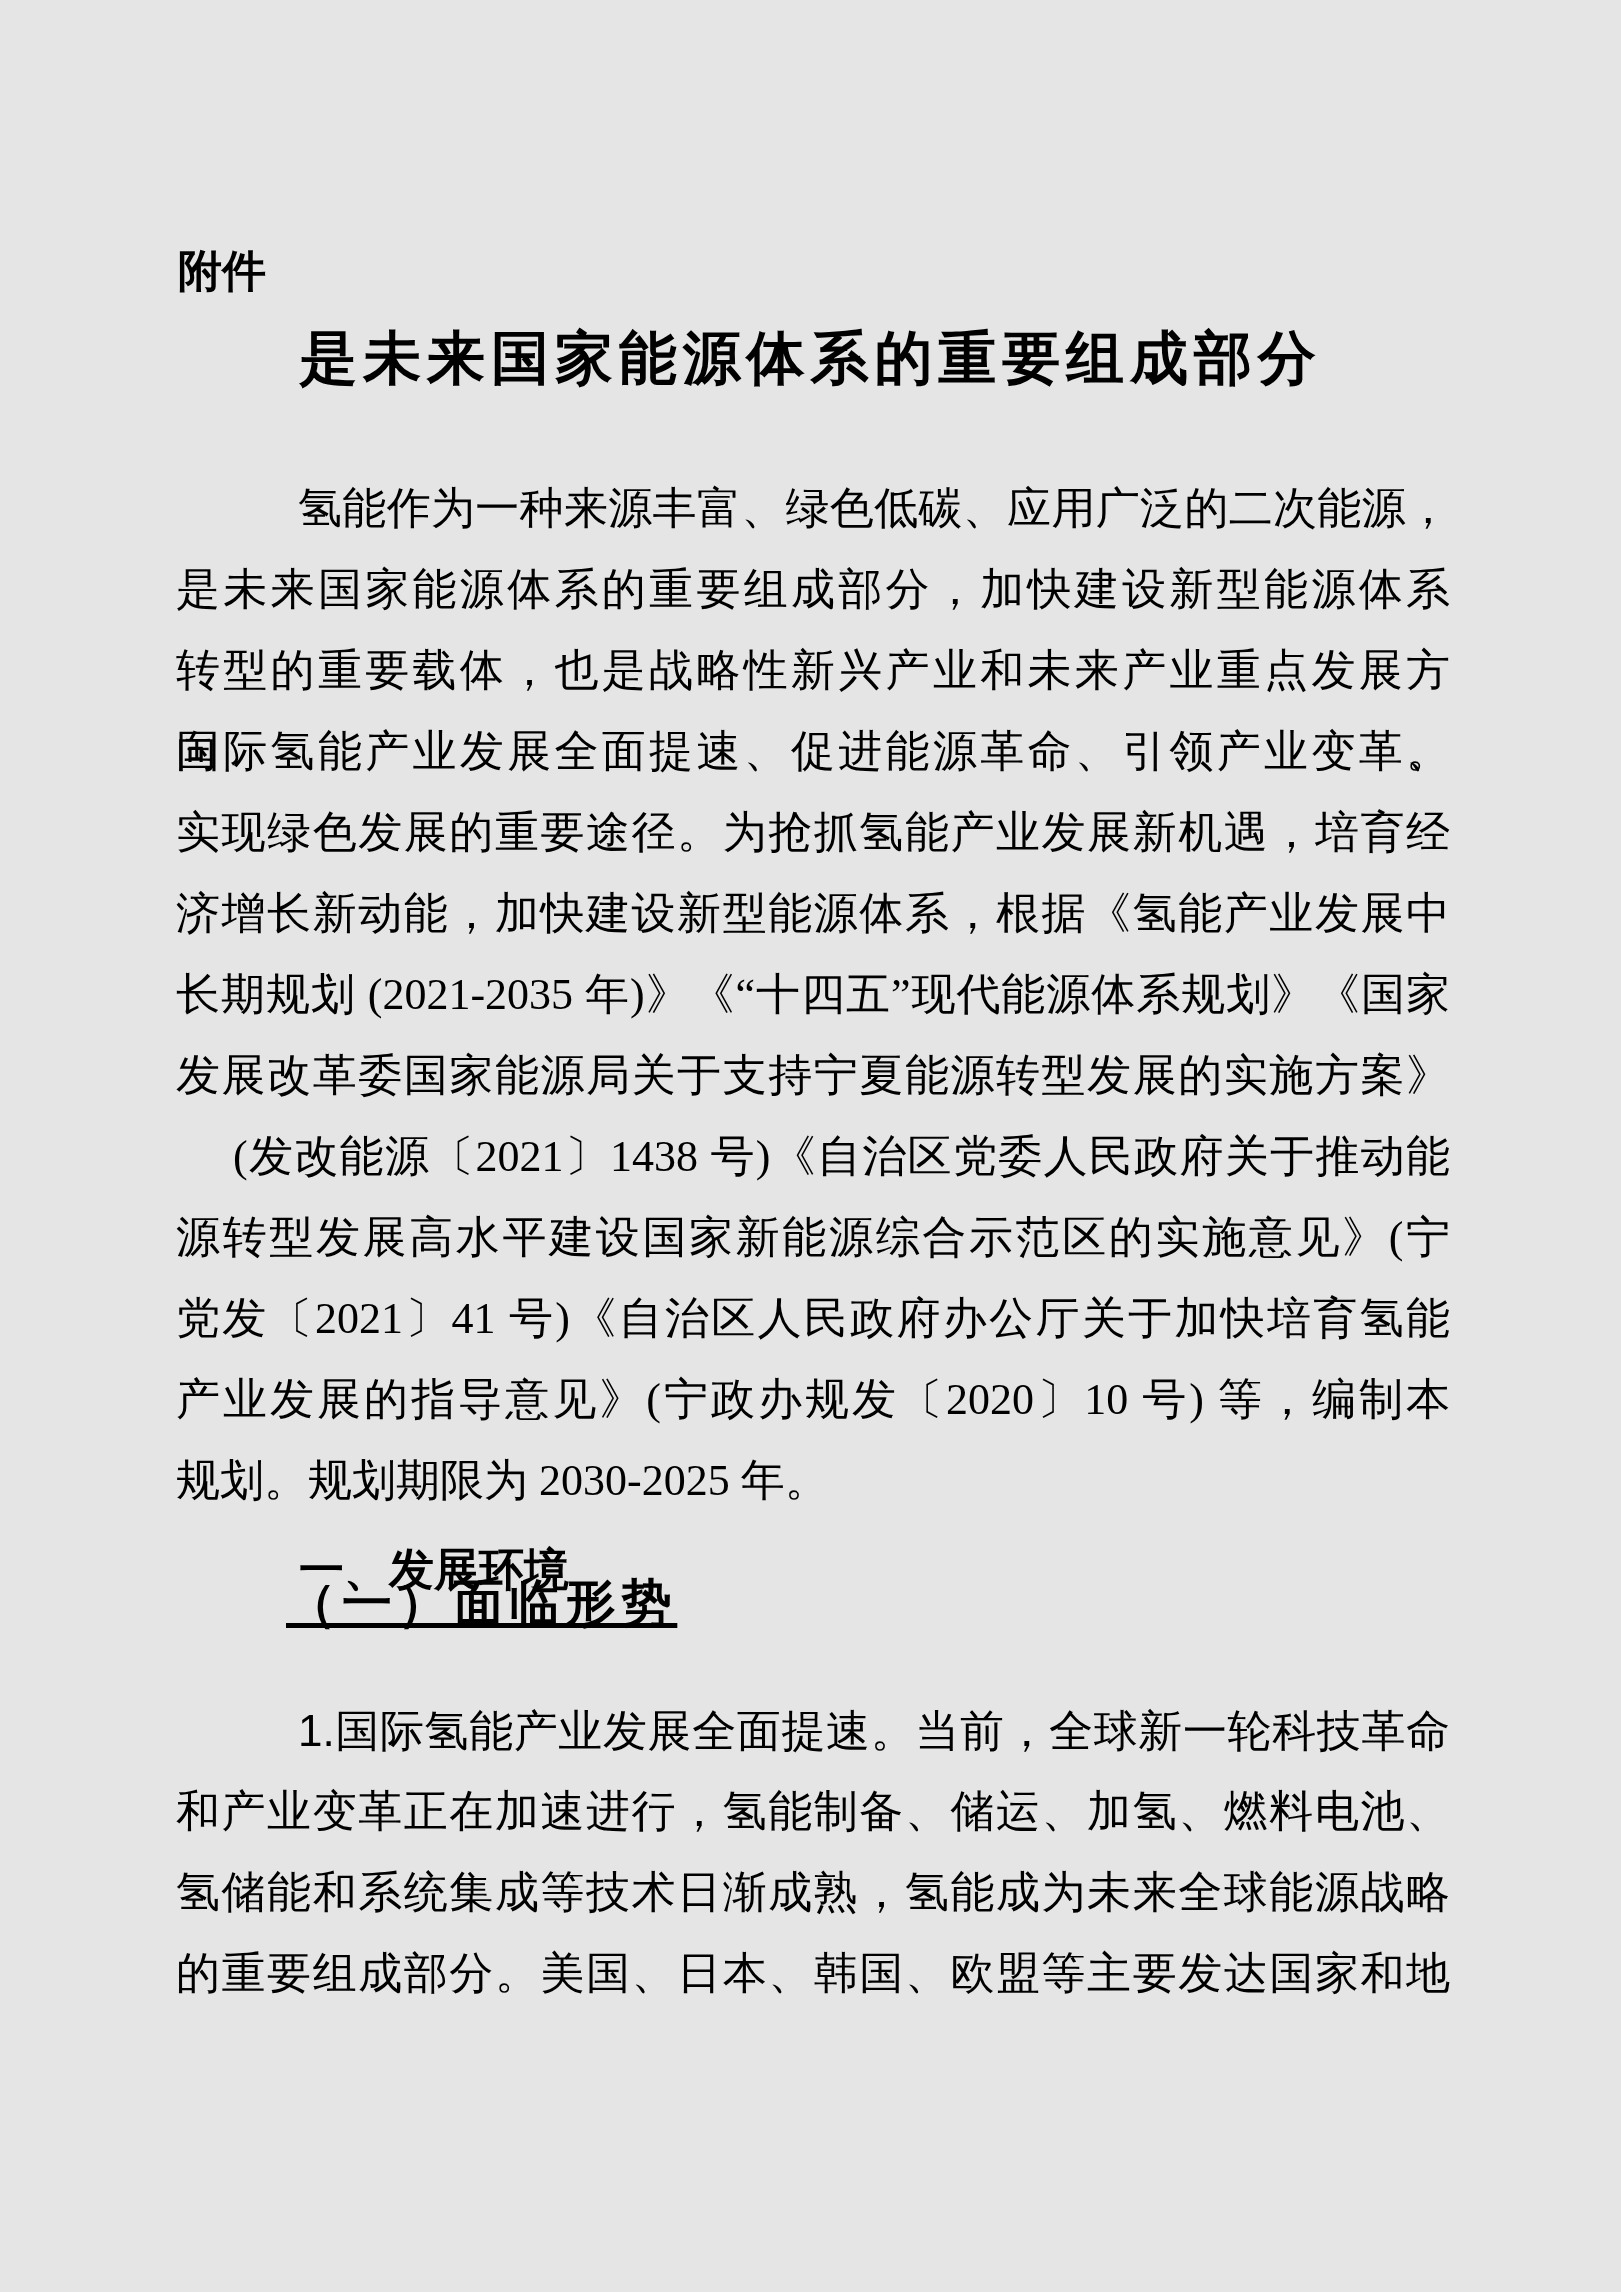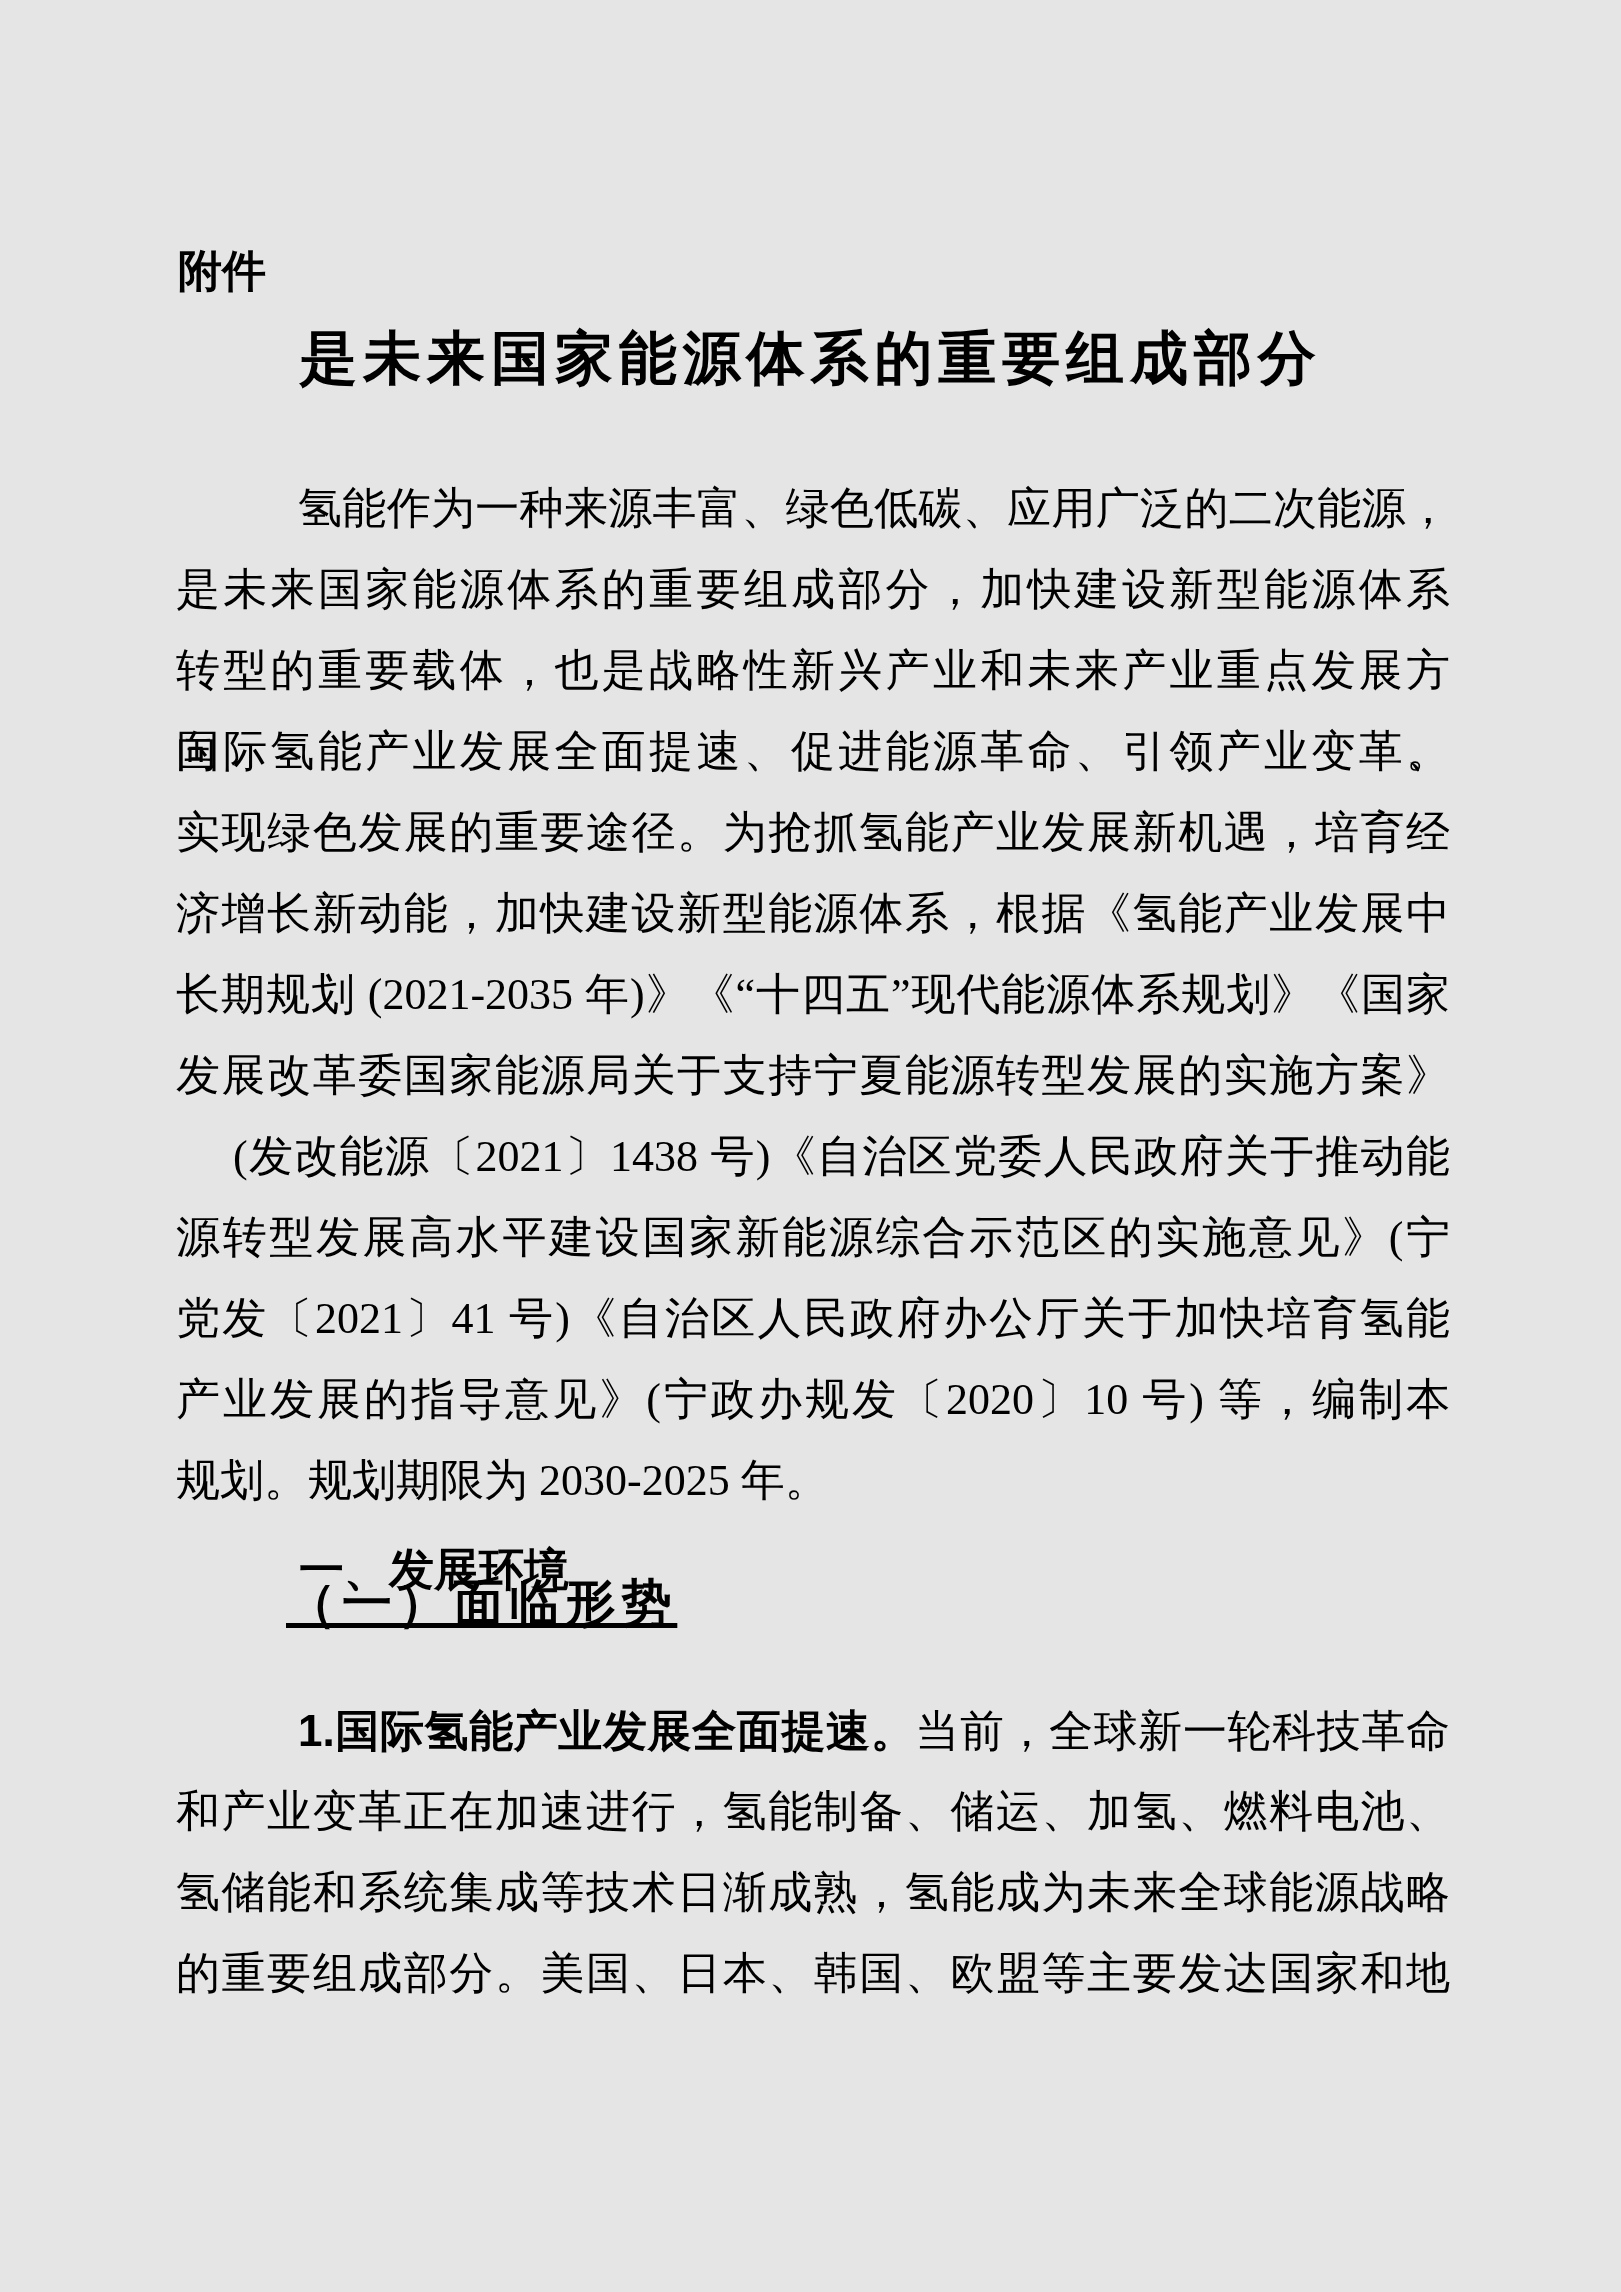--- a/index.html
+++ b/index.html
@@ -82,21 +82,21 @@
     line-height: 81px;
     font-size: 50px;
     font-weight: 700;
     letter-spacing: 5.9px;
     font-family: "Liberation Serif", "DejaVu Serif", serif; 
     box-sizing: border-box;
     text-decoration: underline;
   }
   .para2 { top: 1690px; }
   .bold-lead {
-    font-weight: 700;
+    font-weight: 400;
     font-family: "Liberation Sans", "DejaVu Sans", sans-serif;
   }
 </style>
 </head>
 <body>
 
 <div class="page">
 
   <div class="attachment">附件</div>
 

